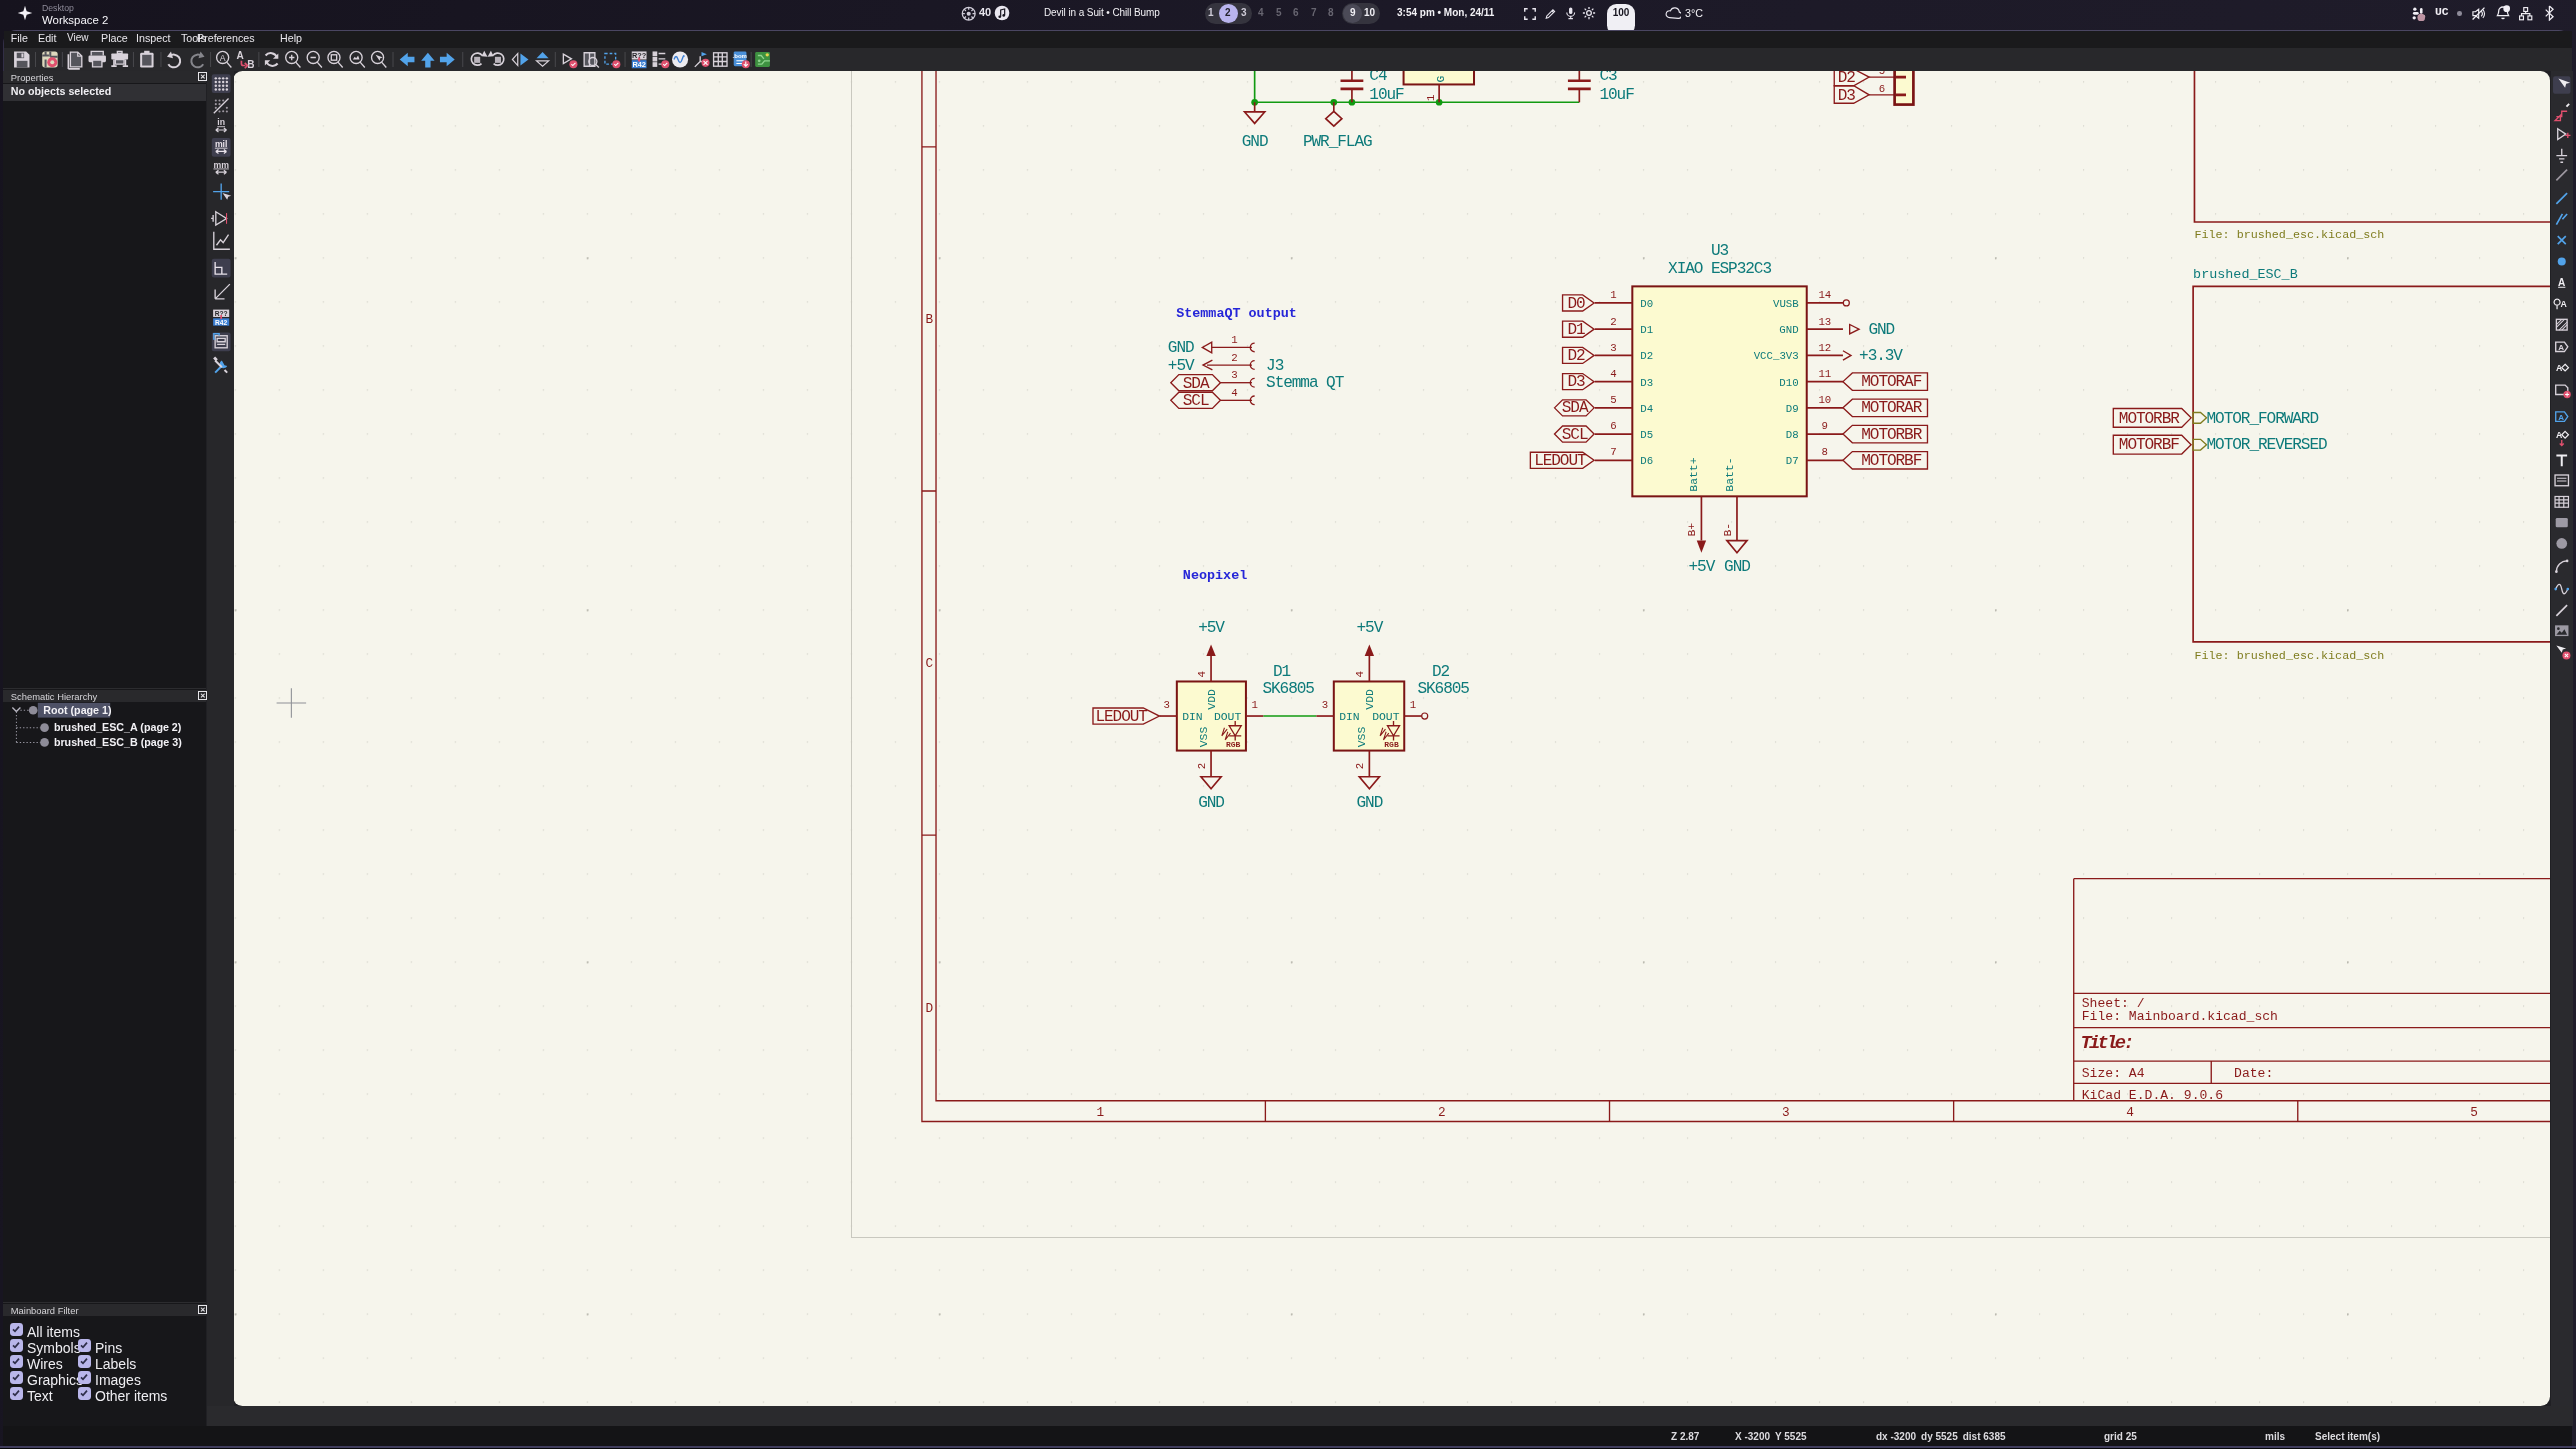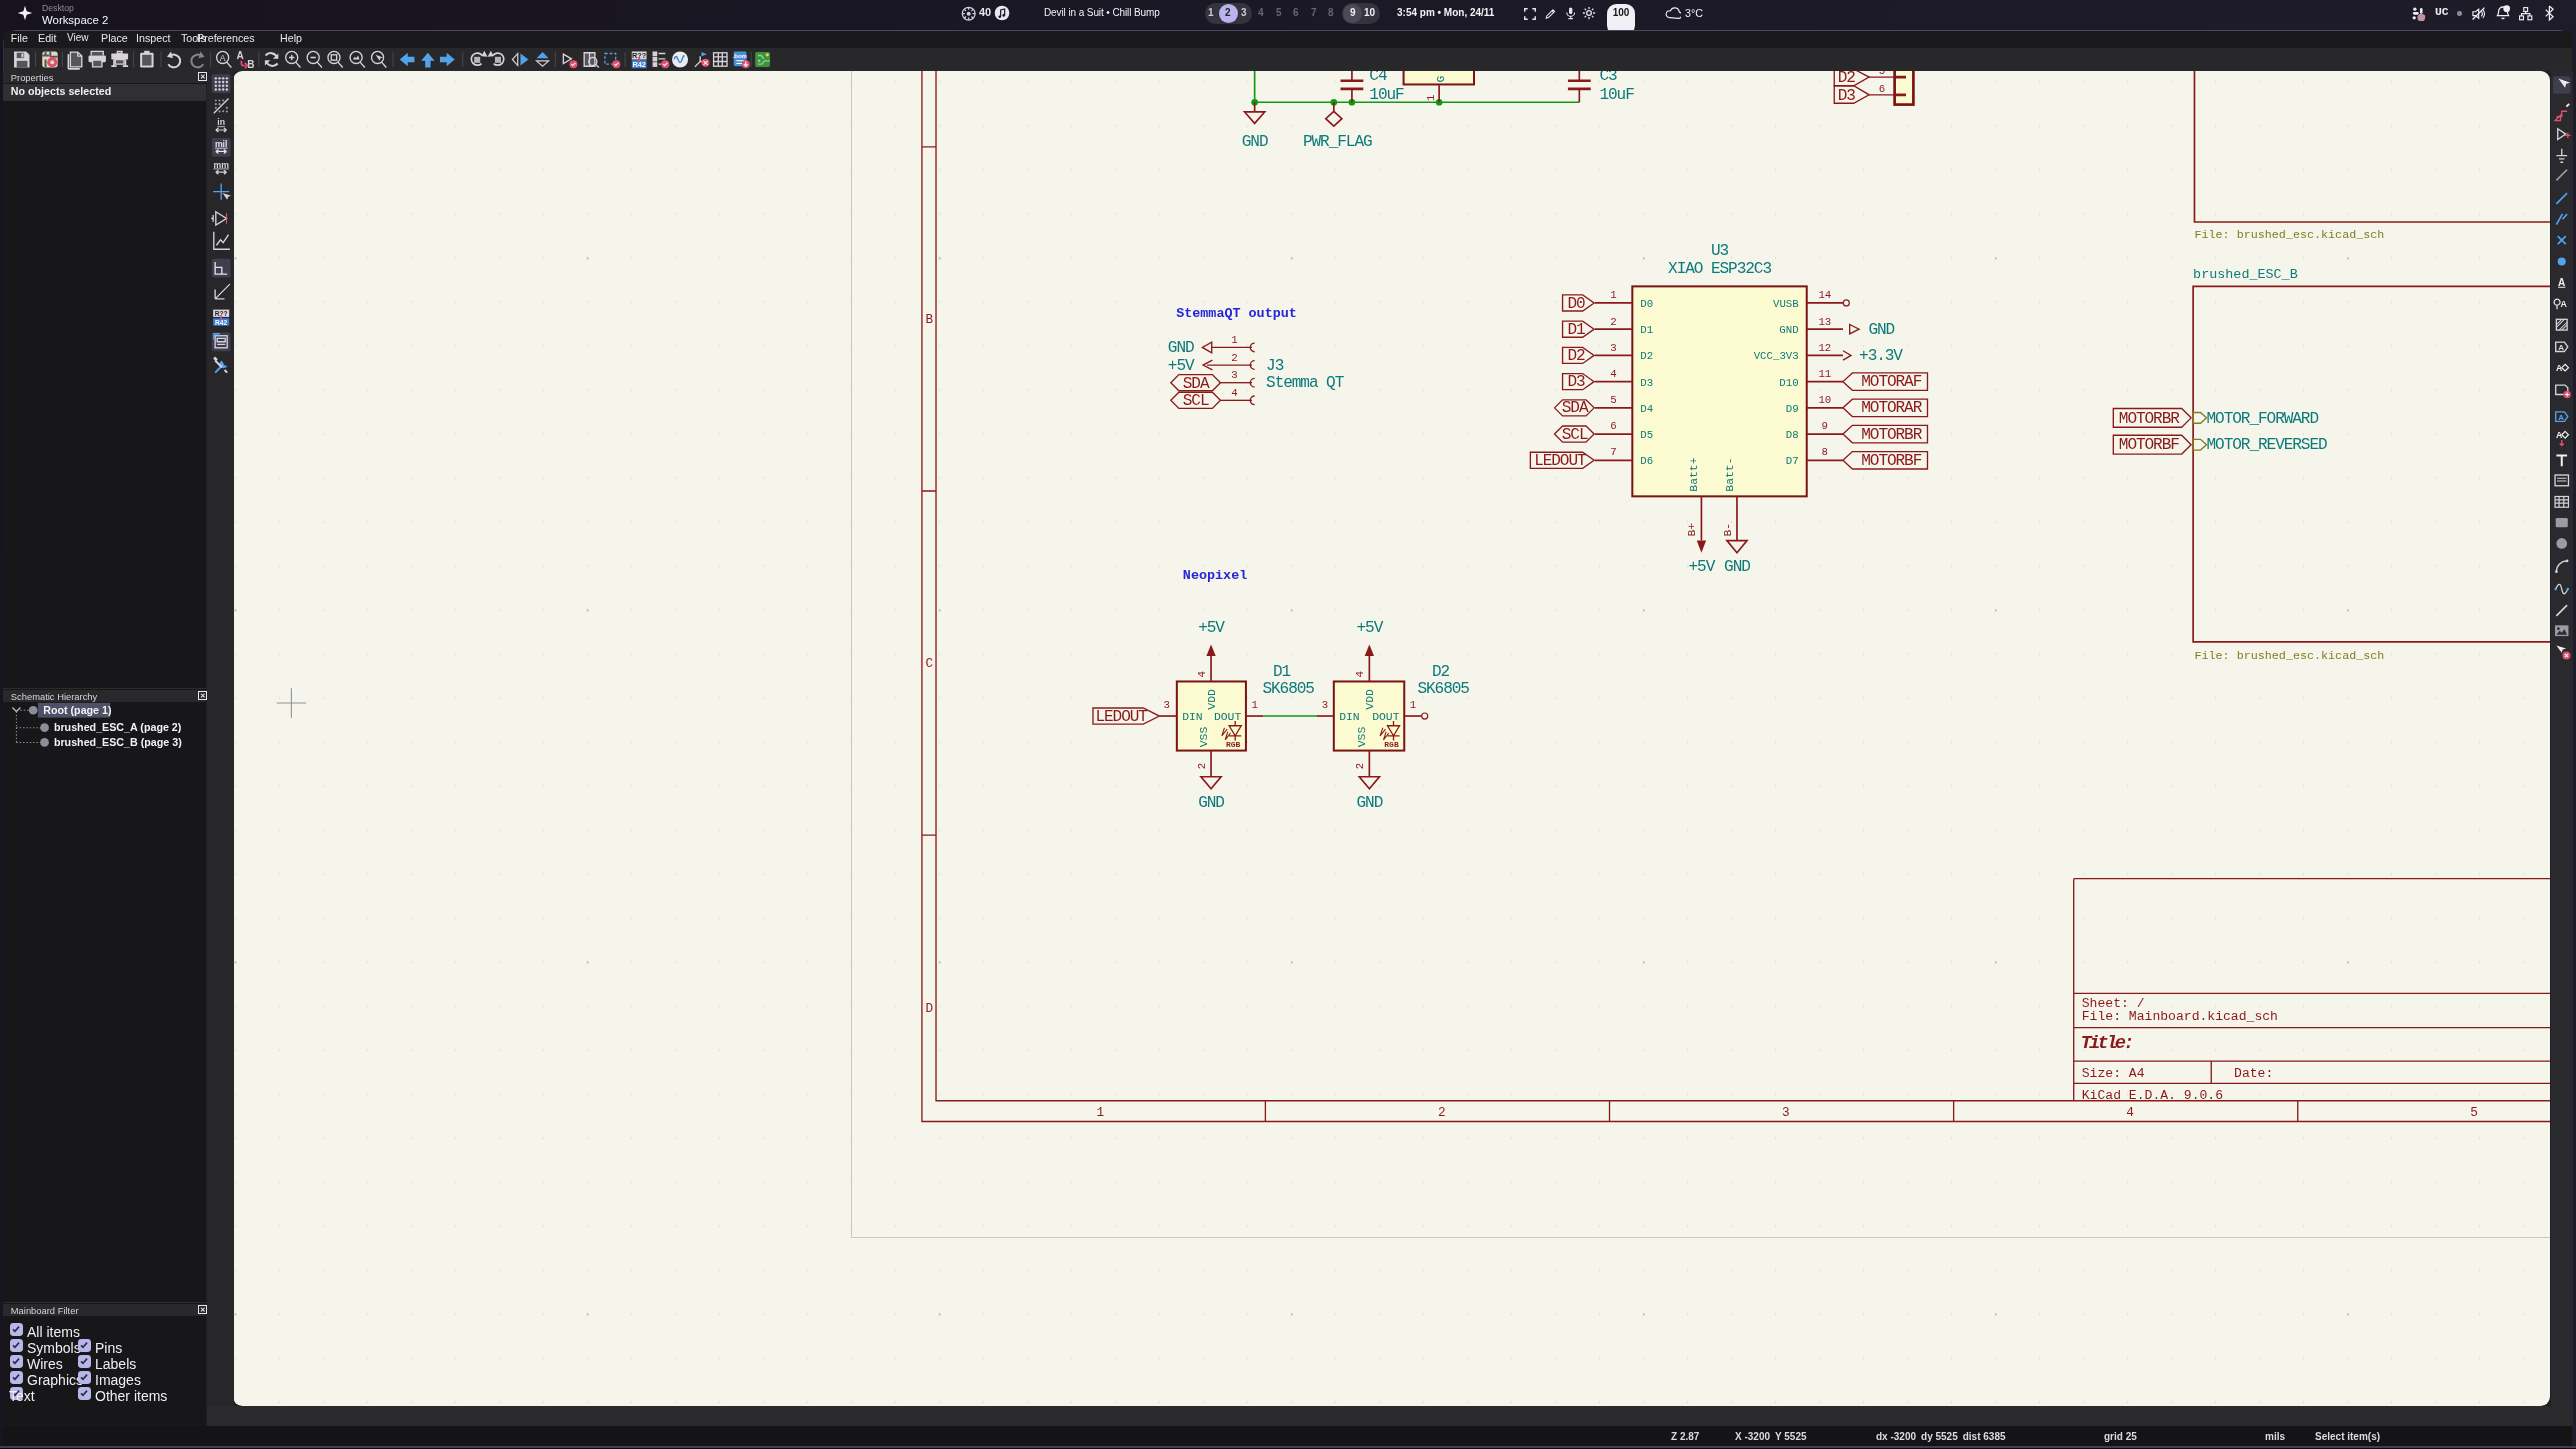--- a/index.html
+++ b/index.html
@@ -328,21 +328,21 @@
     <svg width="10" height="10" viewBox="0 0 15 15">
       <path d="M3 8 L6 11 L12 4" stroke="#2e2e49" stroke-width="2.6" fill="none"></path>
     </svg>
   </div>
 <span class="lbl" style="left:95px;top:1372px">Images</span>
 <div class="chk" style="left:10px;top:1387px">
     <svg width="10" height="10" viewBox="0 0 15 15">
       <path d="M3 8 L6 11 L12 4" stroke="#2e2e49" stroke-width="2.6" fill="none"></path>
     </svg>
   </div>
-<span class="lbl" style="left:9px;top:1388px">Text</span>
+<span class="lbl" style="left:27px;top:1388px">Text</span>
 <div class="chk" style="left:78px;top:1387px">
     <svg width="10" height="10" viewBox="0 0 15 15">
       <path d="M3 8 L6 11 L12 4" stroke="#2e2e49" stroke-width="2.6" fill="none"></path>
     </svg>
   </div>
 <span class="lbl" style="left:95px;top:1388px">Other items</span>
 
 <div class="abs" style="left:233px;top:71px;width:2317px;height:1335px;background:#f6f5ec;border-radius:9.4px;overflow:hidden">
 <svg width="2317" height="1335" viewBox="348 106 3454 1990" font-family="Liberation Mono,monospace">
 <defs>

